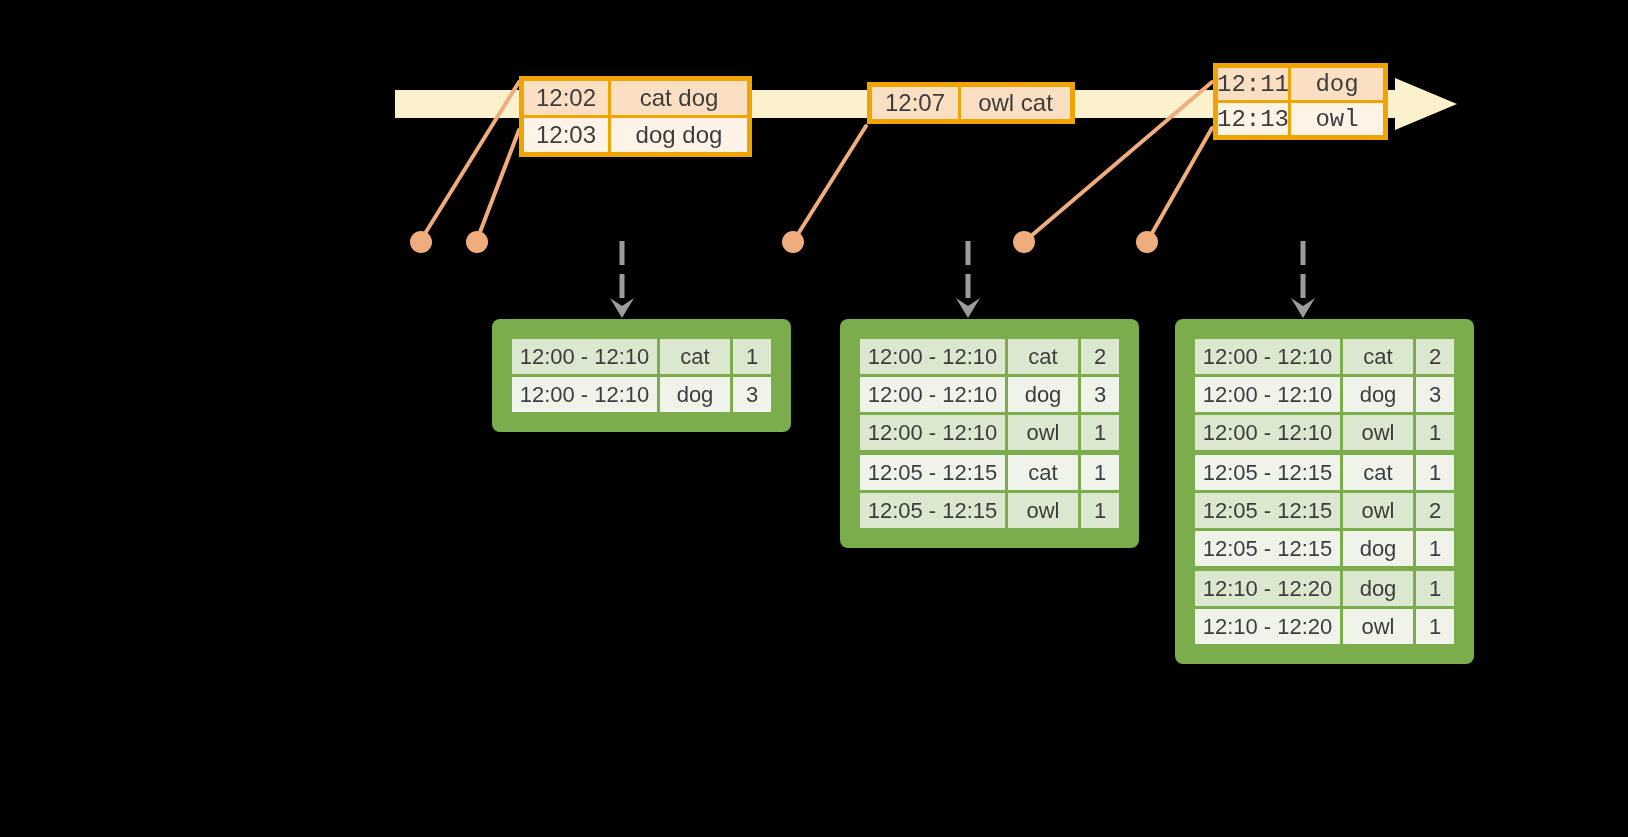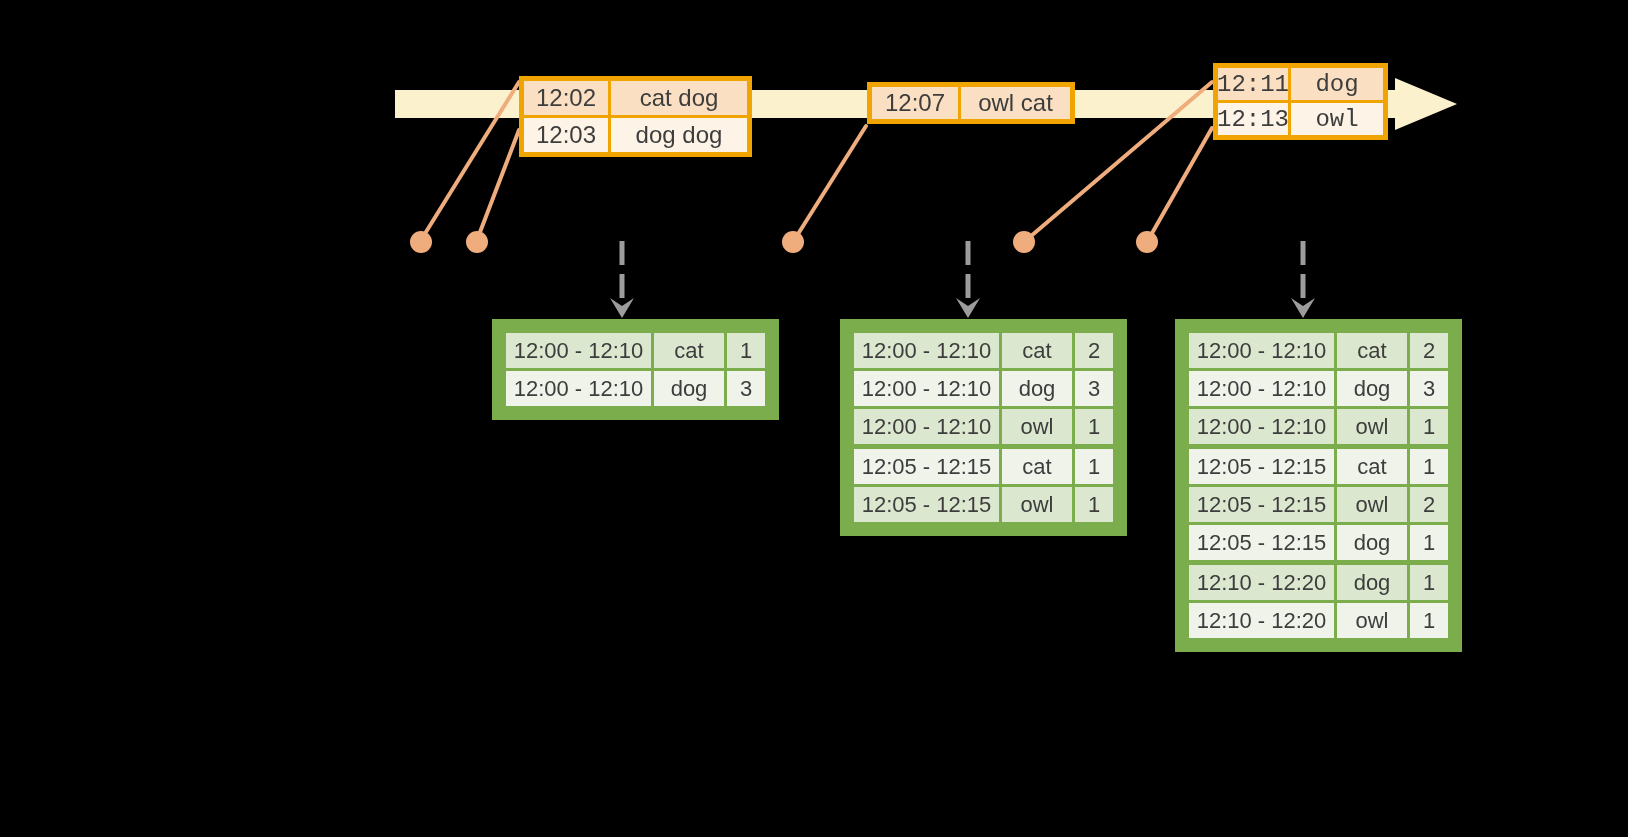--- a/index.html
+++ b/index.html
@@ -37,21 +37,21 @@
   .t1 .erow{height:34px;}
   .t1 .time{width:84px;}  .t1 .words{width:136px;}
   .t2 .erow{height:32px;justify-content:flex-end;}
   .t2 .time{width:86px;}  .t2 .words{width:109px;}
   .t3 .erow{height:32px;font-family:Liberation Mono, monospace;}
   .t3 .time{width:70px;}  .t3 .words{width:92px;}
 
   
   .rtable{
     position:absolute;background:var(--result-border);
-    padding:14px;display:flex;flex-direction:column;gap:5px;z-index:2;
+    padding:20px;display:flex;flex-direction:column;gap:5px;z-index:2;border-radius:8px;
   }
   .rgroup{display:flex;flex-direction:column;gap:3px;}
   .rrow{display:flex;gap:3px;height:35px;}
   .rcell{
     display:flex;align-items:center;justify-content:center;
     font-size:22px;color:var(--text);
   }
   .rrow.dark  .rcell{background:var(--result-row-dark);}
   .rrow.light .rcell{background:var(--result-row-light);}
   .rcell.window{width:145px;}

